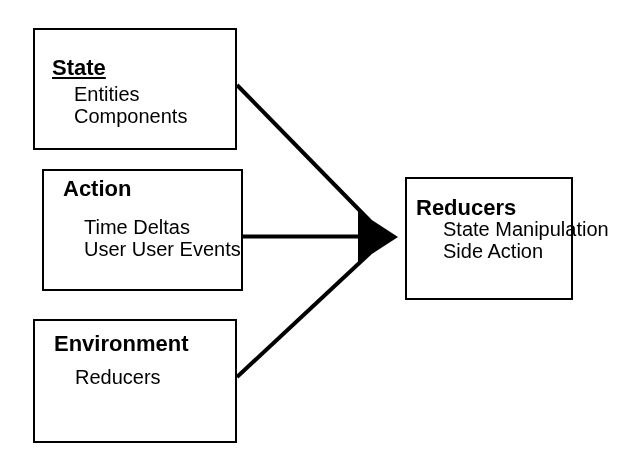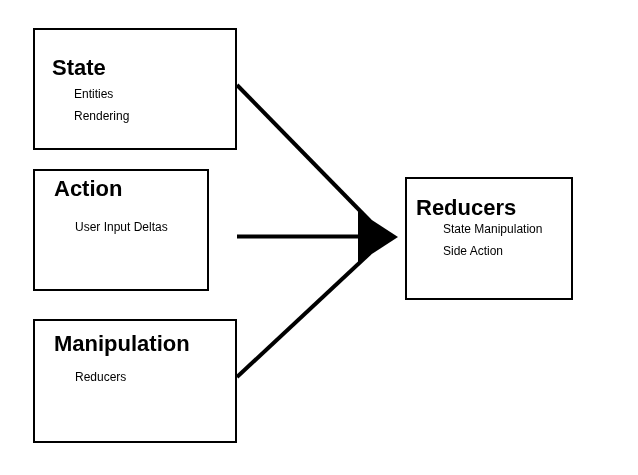--- a/index.html
+++ b/index.html
@@ -32,54 +32,55 @@
   }
   .box-title {
     position: absolute;
     font-size: 22px;
     font-weight: bold;
     line-height: 1.1;
     white-space: nowrap;
   }
   .box-items {
     position: absolute;
-    font-size: 12px;
+    font-size: 20px;
     line-height: 22px;
     white-space: nowrap;
   }
 </style>
 </head>
 <body>
 
 <div class="canvas">
 
   <svg class="connector-layer" width="638" height="475" viewBox="0 0 638 475" xmlns="http://www.w3.org/2000/svg">
     <line x1="237" y1="85" x2="370" y2="221" stroke="#000000" stroke-width="4"></line>
     <line x1="237" y1="236.5" x2="385" y2="236.5" stroke="#000000" stroke-width="4"></line>
     <line x1="237" y1="377" x2="370" y2="253" stroke="#000000" stroke-width="4"></line>
     <polygon points="358,211 398,237 358,263" fill="#000000"></polygon>
   </svg>
 
   <div class="box" style="left:33px; top:28px; width:204px; height:122px;">
-    <div class="box-title" style="left:17px; top:26px;">State</div>
+    <div class="box-title" style="left:17px; top:26px;text-decoration:underline;">State</div>
     <div class="box-items" style="left:39px; top:53px;">
       <div>Entities</div>
-      <div>Rendering</div>
+      <div>Components</div>
     </div>
   </div>
 
-  <div class="box" style="left:33px; top:169px; width:176px; height:122px;">
+  <div class="box" style="left:42px; top:169px; width:201px; height:122px;">
     <div class="box-title" style="left:19px; top:6px;">Action</div>
     <div class="box-items" style="left:40px; top:45px;">
-      <div>User Input Deltas</div>
+      <div>Time Deltas</div>
+      <div>User User Events</div>
     </div>
   </div>
 
   <div class="box" style="left:33px; top:319px; width:204px; height:124px;">
-    <div class="box-title" style="left:19px; top:11px;">Manipulation</div>
+    <div class="box-title" style="left:19px; top:11px;">Environment</div>
     <div class="box-items" style="left:40px; top:45px;">
       <div>Reducers</div>
     </div>
   </div>
 
   <div class="box" style="left:405px; top:177px; width:168px; height:123px;">
     <div class="box-title" style="left:9px; top:17px;">Reducers</div>
     <div class="box-items" style="left:36px; top:39px;">
       <div>State Manipulation</div>
       <div>Side Action</div>

